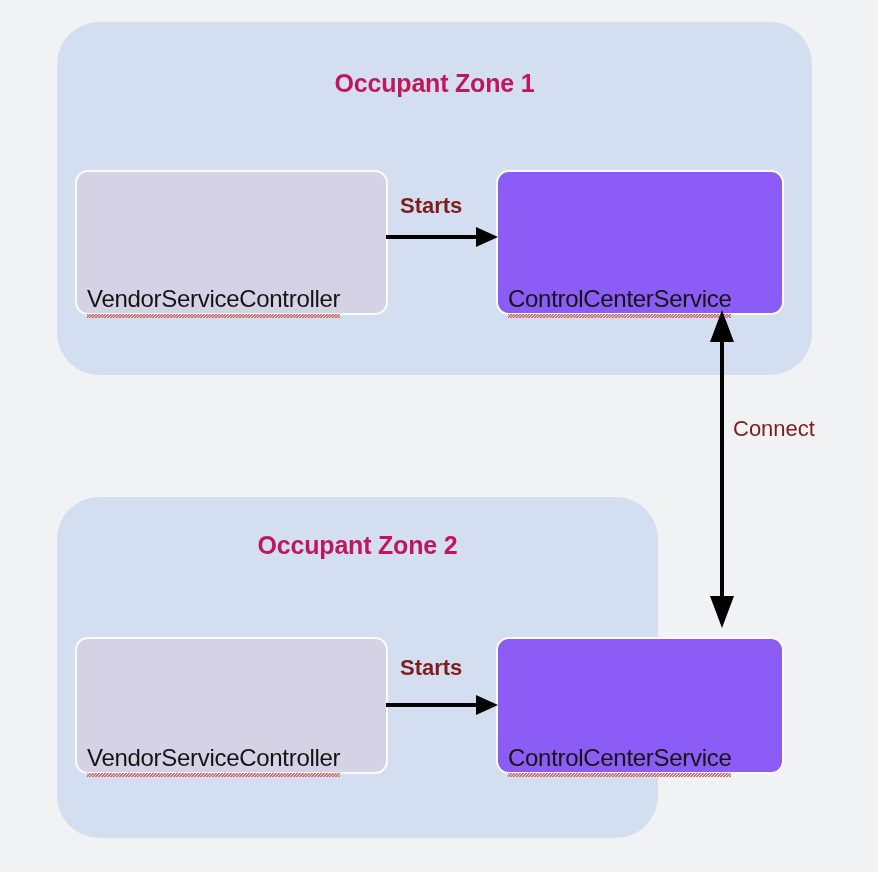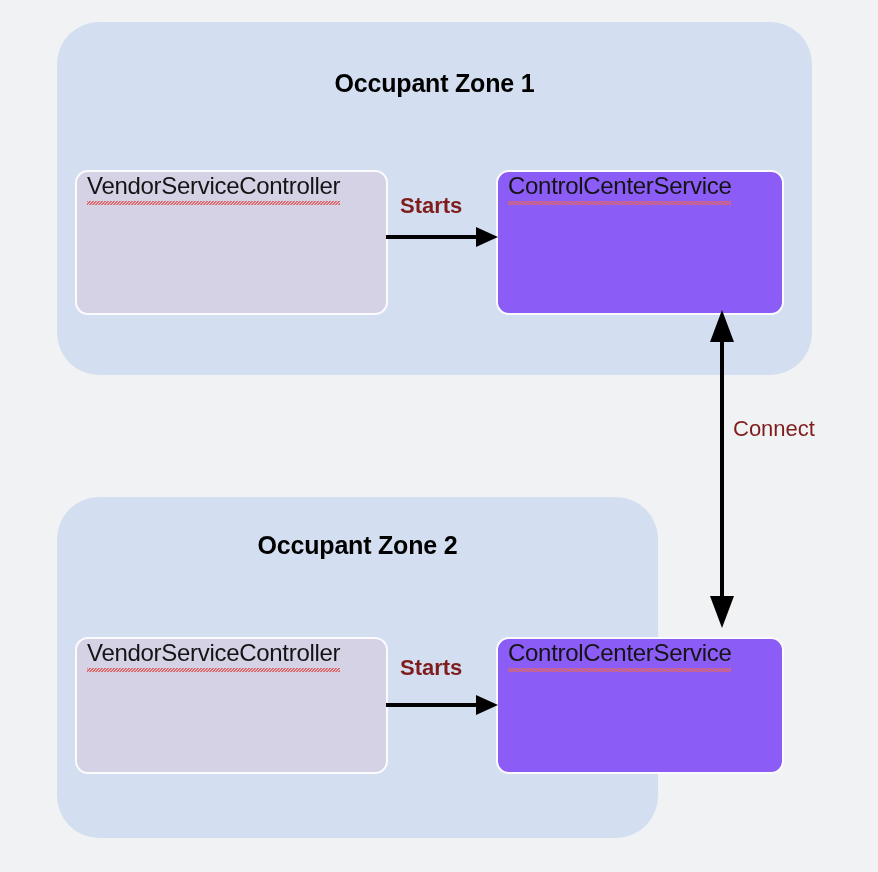--- a/index.html
+++ b/index.html
@@ -29,34 +29,34 @@
   #zone-1 { left: 57px;  top: 22px;  width: 755px; height: 353px; }
   #zone-2 { left: 57px;  top: 497px; width: 601px; height: 341px; }
 
   .zone-title {
     position: absolute;
     left: 0;
     width: 100%;
     text-align: center;
     font-size: 25px;
     font-weight: bold;
-    color: #000000;
+    color: #be185d;
     letter-spacing: -0.2px;
   }
   #zone-1 .zone-title { top: 47px; }
   #zone-2 .zone-title { top: 34px; }
 
   
   .node {
     position: absolute;
     box-sizing: border-box;
     border: 2px solid #fbfbfd;
     border-radius: 13px;
     display: flex;
-    align-items: flex-start;
+    align-items: flex-end;
   }
   .node-purple { background: #d6d2e6; }
   .node-green  { background: #8b5cf6; }
 
   .node-label {
     position: relative;
     font-size: 24px;
     color: #141414;
     white-space: nowrap;
     letter-spacing: -0.3px;

